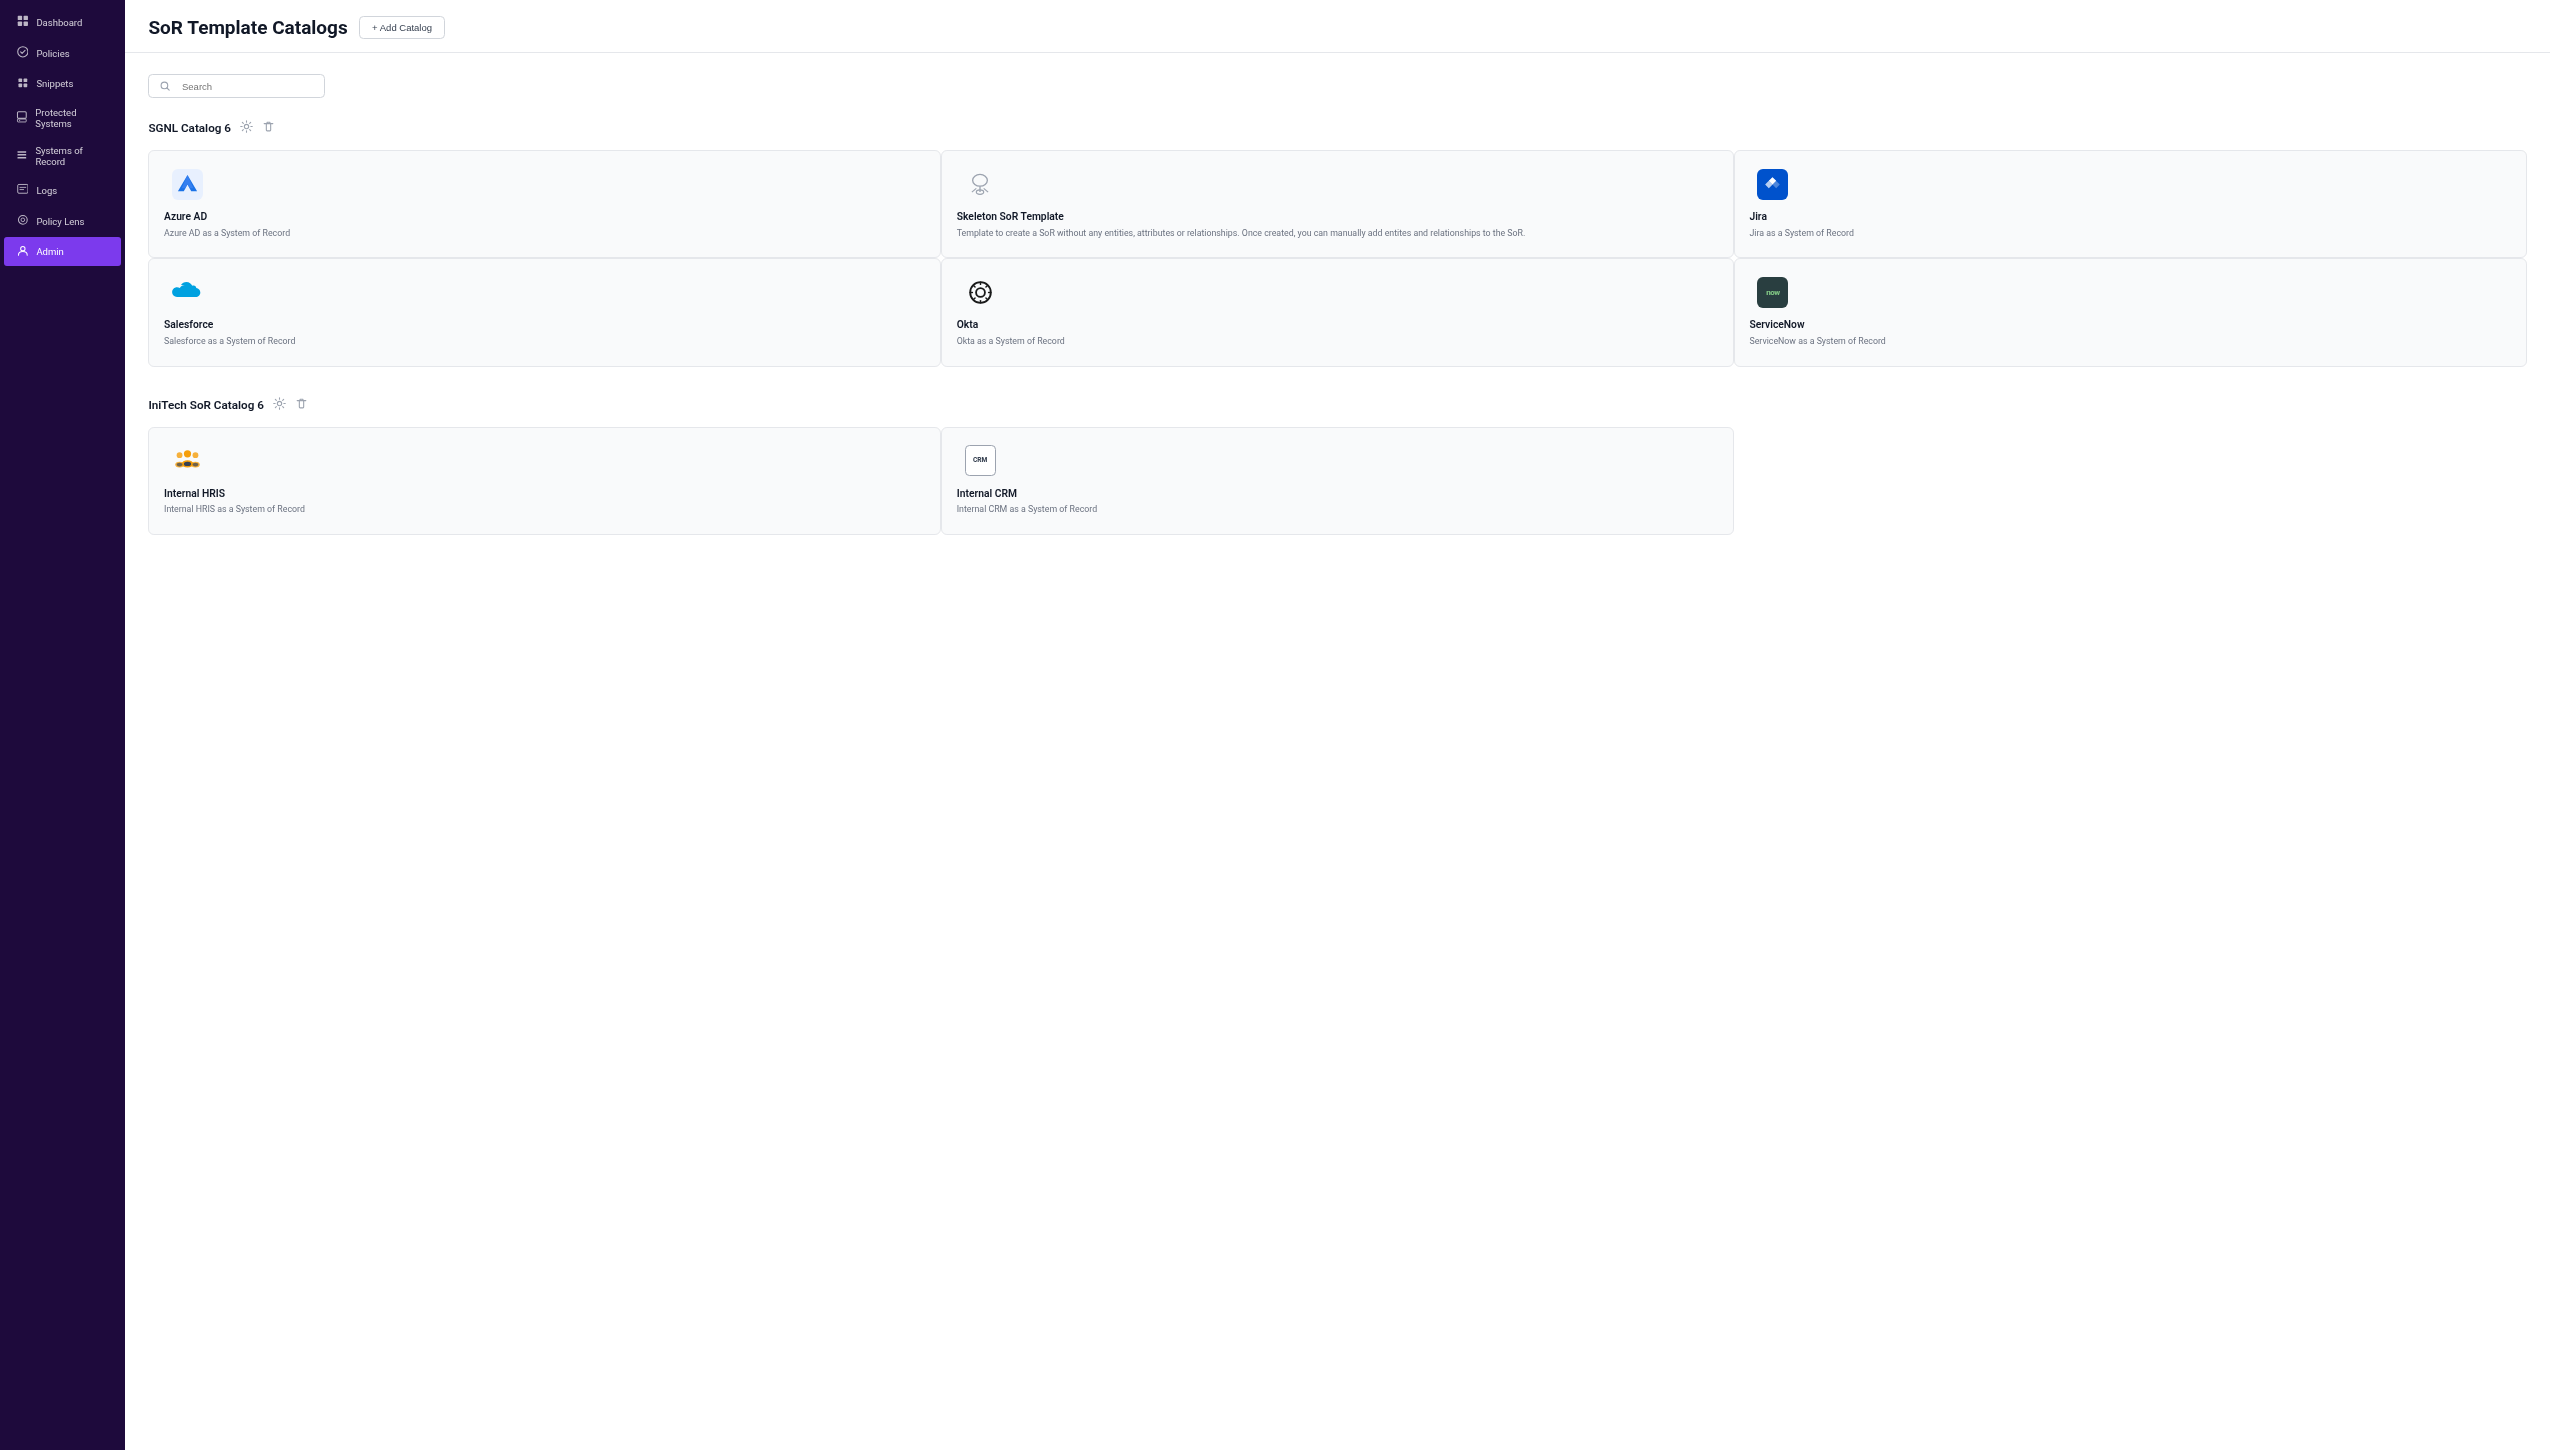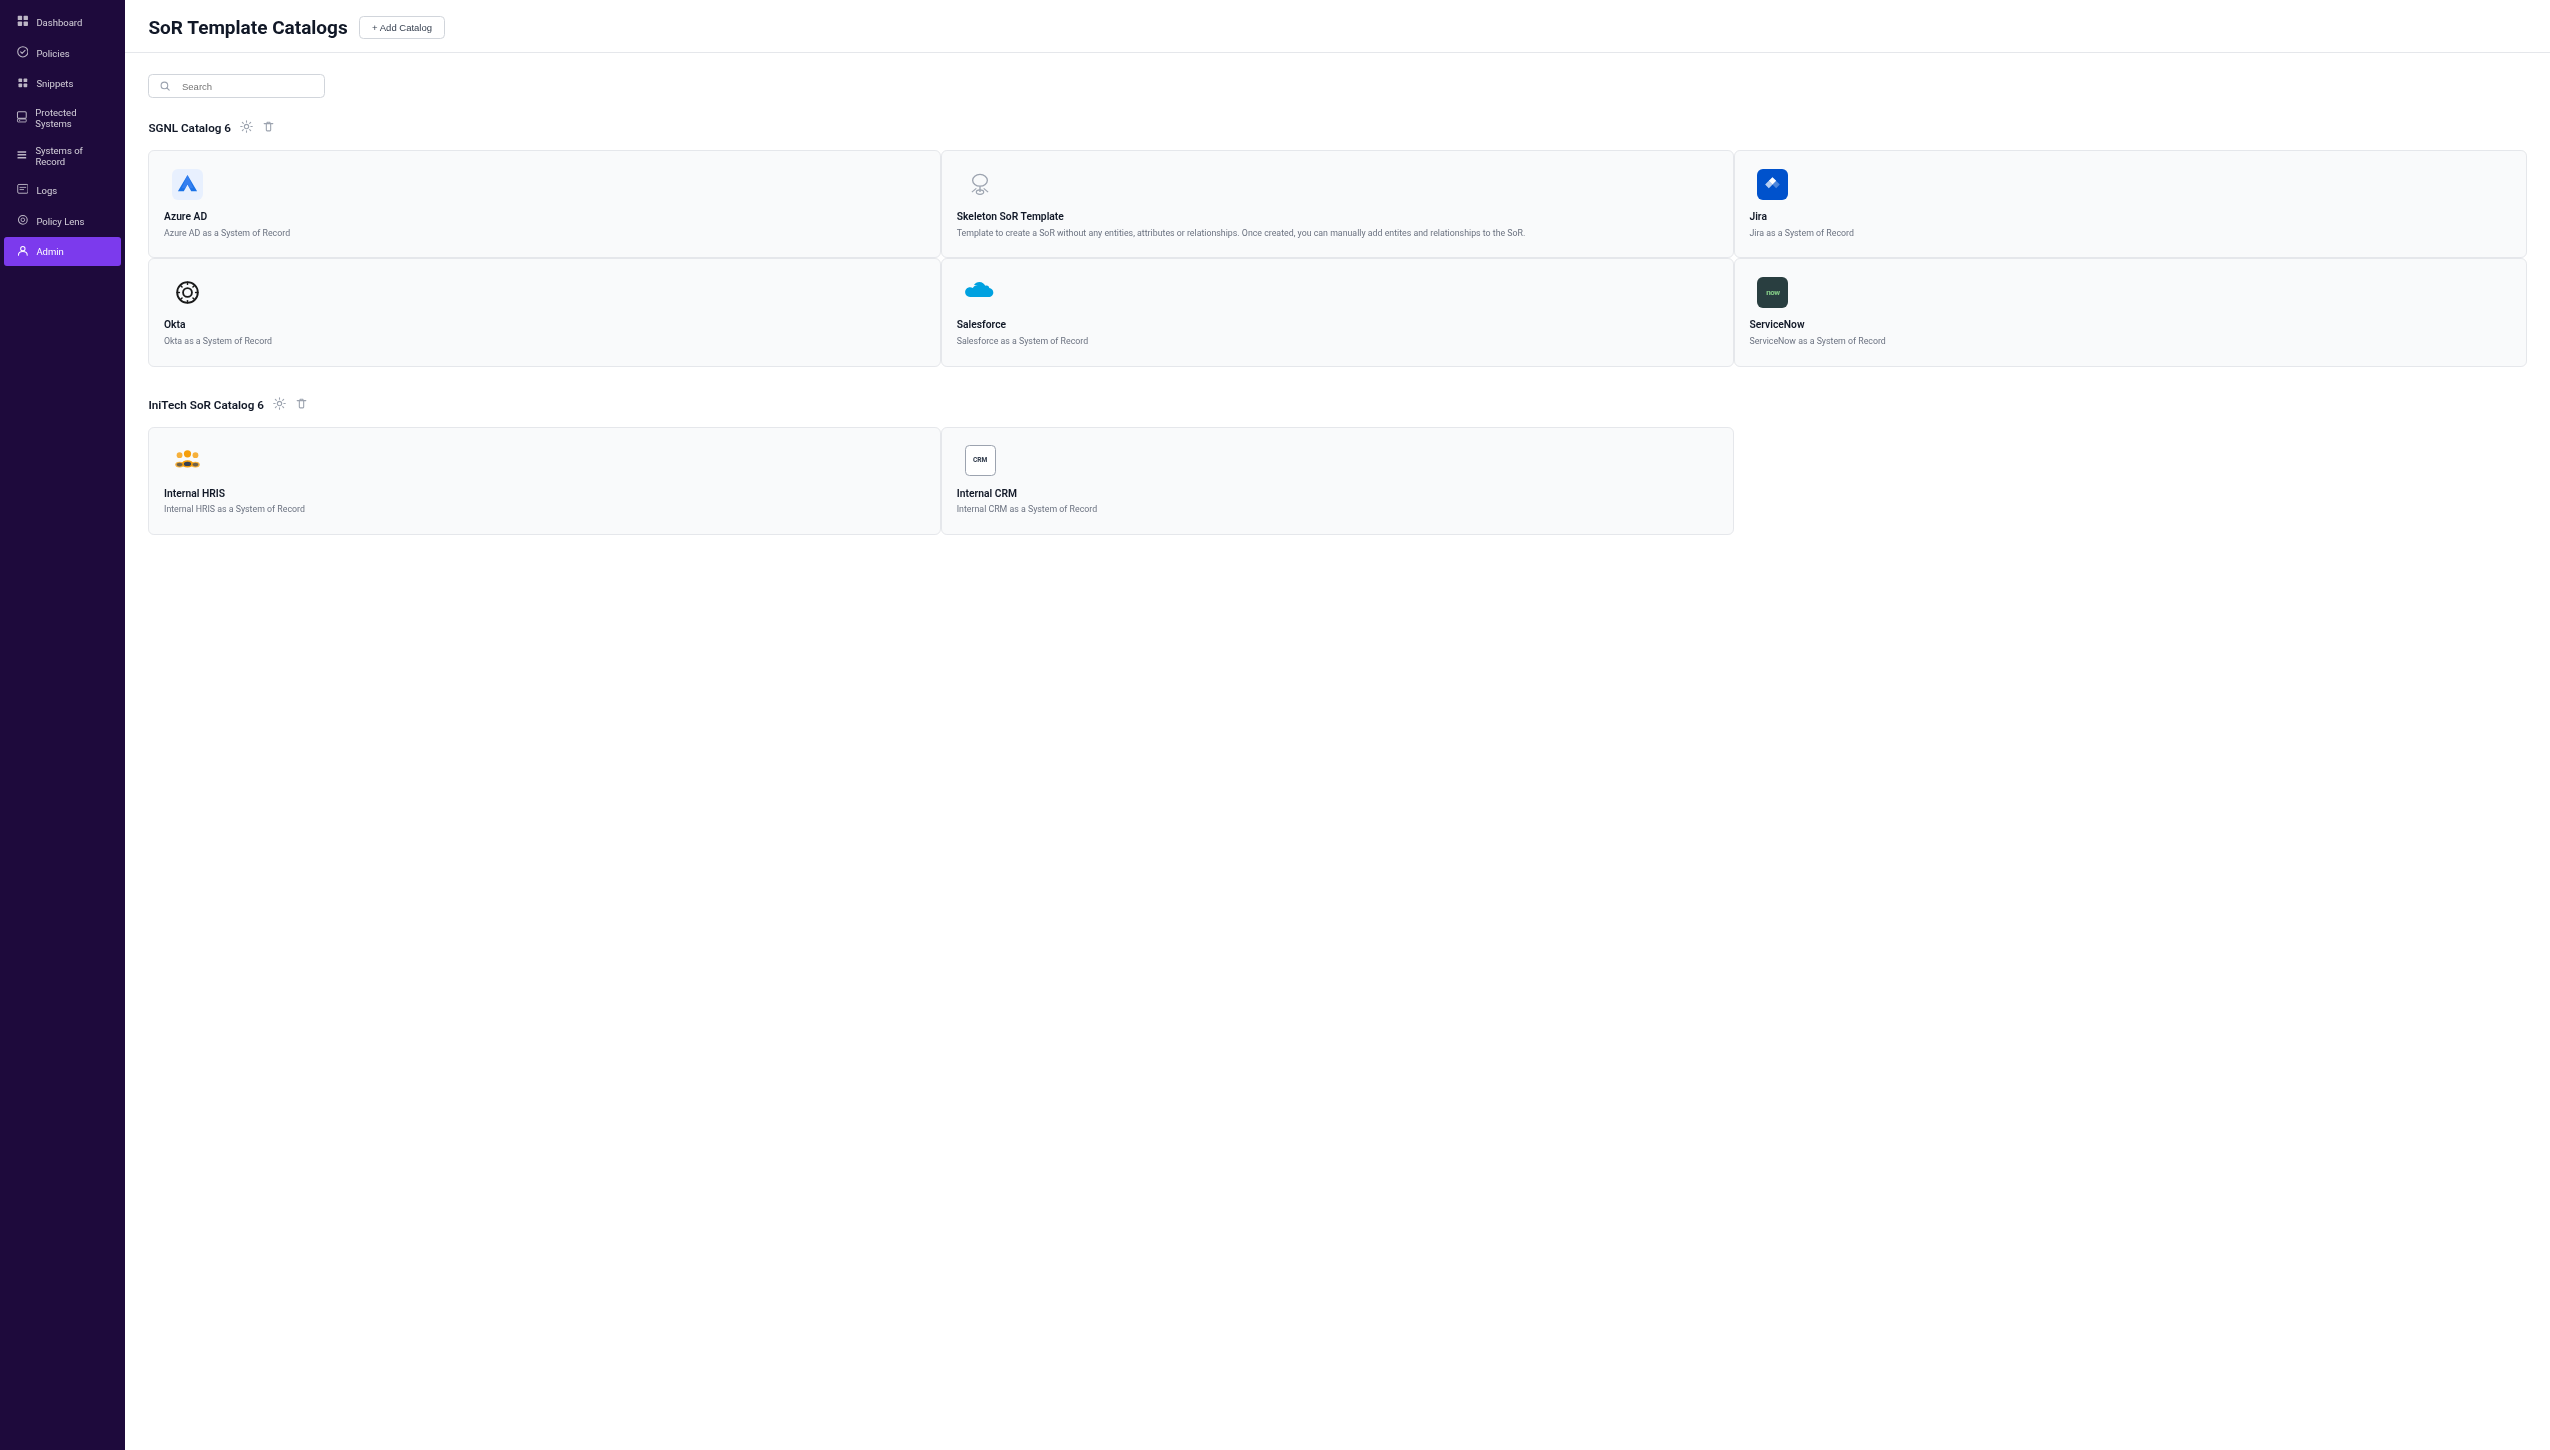--- a/index.html
+++ b/index.html
@@ -329,20 +329,30 @@
             <div class="jira-bg">
               <svg width="19" height="19" viewBox="0 0 26 26" fill="none">
                 <path d="M13 3L3 13l5 5 5-5 5 5 5-5L13 3z" fill="white" opacity="0.3"></path>
                 <path d="M13 3L8 8l5 5 5-5L13 3z" fill="white"></path>
                 <path d="M8 8L3 13l5 5 5-5L8 8z" fill="white" opacity="0.6"></path>
               </svg>
             </div>
           </div>
           <div class="card-name">Jira</div>
           <div class="card-desc">Jira as a System of Record</div>
+        </div>
+
+        <div class="card">
+          <div class="card-icon">
+            <svg width="31" height="20.5" viewBox="0 0 42 28" fill="none">
+              <path d="M17.5 4C14.46 4 11.86 5.7 10.5 8.2 9.4 7.5 8.1 7.1 6.7 7.1 2.9 7.1 0 10 0 13.8c0 3.8 2.9 6.7 6.7 6.7h25.6c3.4 0 6.2-2.8 6.2-6.2 0-3.2-2.4-5.8-5.5-6.1-.1-1.9-1.7-3.5-3.6-3.5-.7 0-1.3.2-1.9.5C26.5 2.6 23.3 0 19.5 0c-3.1 0-5.8 1.6-7.4 4.1.4-.1.9-.1 1.4-.1z" fill="#00a1e0"></path>
+            </svg>
+          </div>
+          <div class="card-name">Salesforce</div>
+          <div class="card-desc">Salesforce as a System of Record</div>
         </div>
 
         <div class="card">
           <div class="card-icon">
             <svg width="31" height="31" viewBox="0 0 42 42" fill="none">
               <circle cx="21" cy="21" r="14" stroke="#1a1a1a" stroke-width="2.5" fill="none"></circle>
               <circle cx="21" cy="21" r="6" stroke="#1a1a1a" stroke-width="2.5" fill="none"></circle>
               <line x1="21" y1="7" x2="21" y2="10" stroke="#1a1a1a" stroke-width="2" stroke-linecap="round"></line>
               <line x1="21" y1="32" x2="21" y2="35" stroke="#1a1a1a" stroke-width="2" stroke-linecap="round"></line>
               <line x1="7" y1="21" x2="10" y2="21" stroke="#1a1a1a" stroke-width="2" stroke-linecap="round"></line>
@@ -352,30 +362,20 @@
               <line x1="30.49" y1="11.51" x2="28.37" y2="13.63" stroke="#1a1a1a" stroke-width="2" stroke-linecap="round"></line>
               <line x1="13.63" y1="28.37" x2="11.51" y2="30.49" stroke="#1a1a1a" stroke-width="2" stroke-linecap="round"></line>
             </svg>
           </div>
           <div class="card-name">Okta</div>
           <div class="card-desc">Okta as a System of Record</div>
         </div>
 
         <div class="card">
           <div class="card-icon">
-            <svg width="31" height="20.5" viewBox="0 0 42 28" fill="none">
-              <path d="M17.5 4C14.46 4 11.86 5.7 10.5 8.2 9.4 7.5 8.1 7.1 6.7 7.1 2.9 7.1 0 10 0 13.8c0 3.8 2.9 6.7 6.7 6.7h25.6c3.4 0 6.2-2.8 6.2-6.2 0-3.2-2.4-5.8-5.5-6.1-.1-1.9-1.7-3.5-3.6-3.5-.7 0-1.3.2-1.9.5C26.5 2.6 23.3 0 19.5 0c-3.1 0-5.8 1.6-7.4 4.1.4-.1.9-.1 1.4-.1z" fill="#00a1e0"></path>
-            </svg>
-          </div>
-          <div class="card-name">Salesforce</div>
-          <div class="card-desc">Salesforce as a System of Record</div>
-        </div>
-
-        <div class="card">
-          <div class="card-icon">
             <div class="sn-bg">
               <span style="font-size:8px; font-weight:800; color:#81c784; letter-spacing:-0.4px;">now</span>
             </div>
           </div>
           <div class="card-name">ServiceNow</div>
           <div class="card-desc">ServiceNow as a System of Record</div>
         </div>
 
       </div>
     </section>

